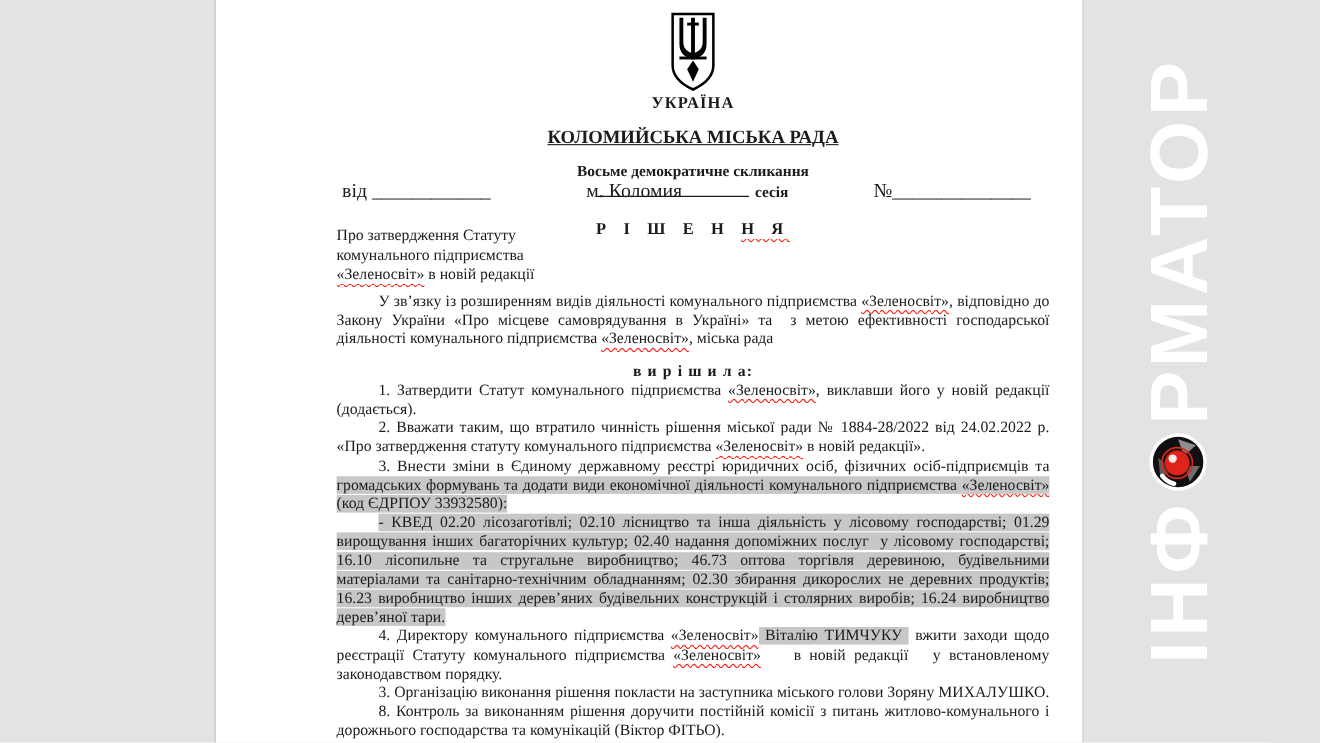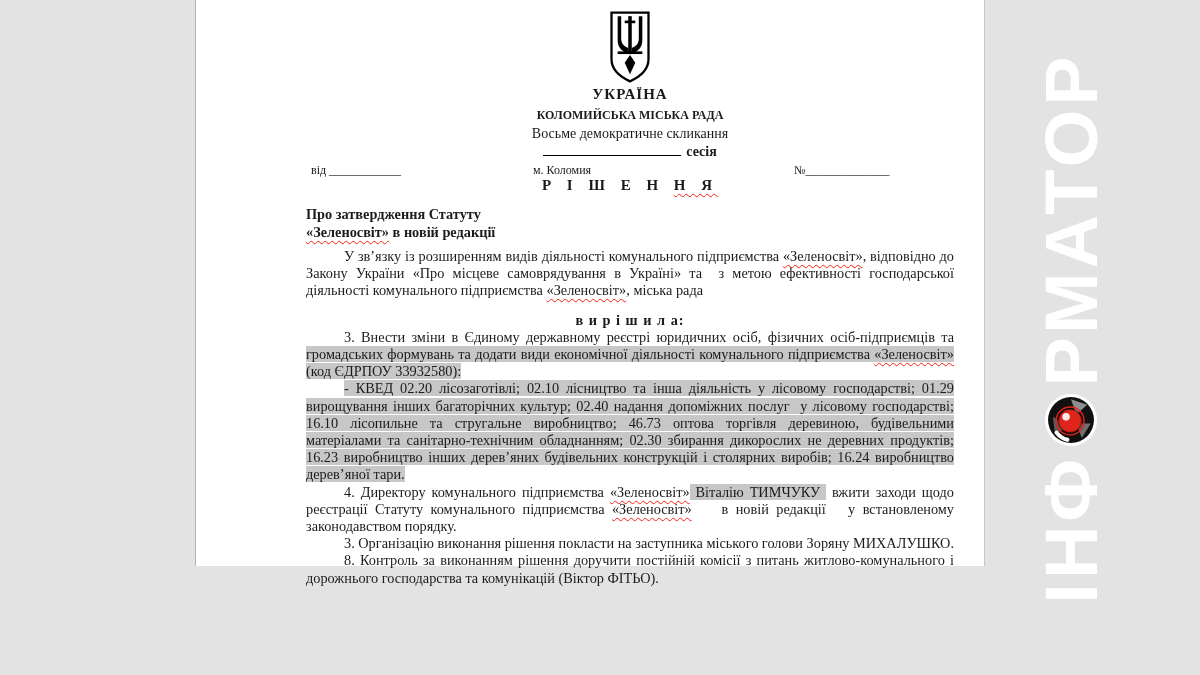--- a/index.html
+++ b/index.html
@@ -4,44 +4,44 @@
 <style>
   html,body{margin:0;padding:0;}
   body{
     width:1200px;height:675px;position:relative;overflow:hidden;
     background:#e3e3e3;
     font-family:"Liberation Serif",serif;
     color:#1b1b1b;
   }
   
   .page{
-    position:absolute;left:195px;top:0;width:790px;height:566px;
+    position:absolute;left:195px;top:0;width:790px;height:675px;
     background:#ffffff;
     border-left:1px solid #b5b5b5;border-right:1px solid #c6c6c6;
     box-sizing:border-box;
   }
   .content{position:absolute;left:110px;right:30px;top:0;}
   
   .hdr{text-align:center;}
   .emblem{width:46px;height:74px;margin:10px auto 2px;}
   .h-country{font-weight:bold;font-size:15px;line-height:16px;letter-spacing:1px;}
-  .h-council{font-weight:bold;font-size:12px;line-height:18px;margin-top:4px;}
-  .h-conv{font-weight:normal;font-size:14px;line-height:15px;margin-top:2px;}
+  .h-council{font-weight:bold;font-size:17px;line-height:18px;margin-top:14px;text-decoration:underline;}
+  .h-conv{font-weight:bold;font-size:14px;line-height:15px;margin-top:15px;}
   .h-session{font-weight:bold;font-size:14px;line-height:15px;margin-top:3px;}
   .uline{display:inline-block;width:138px;border-bottom:1.4px solid #000;height:11px;margin-right:5px;}
   .h-doctype{font-weight:bold;font-size:15px;line-height:16px;letter-spacing:6px;margin-top:18px;}
   
-  .meta-row{position:absolute;top:163px;left:0;right:0;font-size:12px;height:18px;}
+  .meta-row{position:absolute;top:163px;left:0;right:0;font-size:18px;height:18px;}
   .meta-date{position:absolute;left:5px;}
   .meta-place{position:absolute;left:227px;}
   .meta-num{position:absolute;left:488px;}
   
   .docbody{position:absolute;top:205px;left:0;right:0;font-size:14.3px;line-height:17.2px;}
   .para{margin:0;}
-  .title{font-weight:bold;line-height:18px;}
+  .title{font-weight:normal;line-height:18px;}
   .body{text-align:justify;text-indent:38px;}
   .first-body{margin-top:7px;}
   .resolution{text-align:center;font-weight:bold;margin:12px 0 0;letter-spacing:1px;text-indent:0;}
   .sq{
     text-decoration:underline;
     text-decoration-style:wavy;
     text-decoration-color:var(--sqc,#ff1f14);
     text-decoration-thickness:1px;
     text-underline-offset:3px;
   }
@@ -86,23 +86,26 @@
     </div>
 
     <div class="meta-row">
       <span class="meta-date">від ____________</span>
       <span class="meta-place">м. Коломия</span>
       <span class="meta-num">№______________</span>
     </div>
 
     <div class="docbody">
         <p class="para title"><span>Про затвердження Статуту</span></p>
+        <p class="para title"><span>комунального підприємства</span></p>
         <p class="para title"><span class="sq">«Зеленосвіт»</span><span> в новій редакції</span></p>
         <p class="para body first-body"><span>У зв’язку із розширенням видів діяльності комунального підприємства </span><span class="sq">«Зеленосвіт»</span><span>, відповідно до Закону України «Про місцеве самоврядування в Україні» та &nbsp;з метою ефективності господарської діяльності комунального підприємства </span><span class="sq">«Зеленосвіт»</span><span>, міська рада</span></p>
         <p class="para resolution"><span>в и р і ш и л а:</span></p>
+        <p class="para body"><span>1. Затвердити Статут комунального підприємства </span><span class="sq">«Зеленосвіт»</span><span>, виклавши його у новій редакції (додається).</span></p>
+        <p class="para body"><span>2. Вважати таким, що втратило чинність рішення міської ради № 1884-28/2022 від 24.02.2022 р. «Про затвердження статуту комунального підприємства </span><span class="sq">«Зеленосвіт»</span><span> в новій редакції».</span></p>
         <p class="para body"><span>3. Внести зміни в Єдиному державному реєстрі юридичних осіб, фізичних осіб-підприємців та </span><span class="hl">громадських формувань та додати види економічної діяльності комунального підприємства </span><span class="sq hl">«Зеленосвіт»</span><span class="hl"> (код ЄДРПОУ 33932580):</span></p>
         <p class="para body"><span class="hl">- КВЕД 02.20 лісозаготівлі; 02.10 лісництво та інша діяльність у лісовому господарстві; 01.29 вирощування інших багаторічних культур; 02.40 надання допоміжних послуг &nbsp;у лісовому господарстві; 16.10 лісопильне та стругальне виробництво; 46.73 оптова торгівля деревиною, будівельними матеріалами та санітарно-технічним обладнанням; 02.30 збирання дикорослих не деревних продуктів; 16.23 виробництво інших дерев’яних будівельних конструкцій і столярних виробів; 16.24 виробництво дерев’яної тари.</span></p>
         <p class="para body"><span>4. Директору комунального підприємства </span><span class="sq">«Зеленосвіт»</span><span class="hl"> Віталію ТИМЧУКУ&nbsp;</span><span> вжити заходи щодо реєстрації Статуту комунального підприємства </span><span class="sq">«Зеленосвіт»</span><span>&nbsp;&nbsp;&nbsp; в новій редакції &nbsp; у встановленому законодавством порядку.</span></p>
         <p class="para body"><span>3. Організацію виконання рішення покласти на заступника міського голови Зоряну МИХАЛУШКО.</span></p>
         <p class="para body"><span>8. Контроль за виконанням рішення доручити постійній комісії з питань житлово-комунального і дорожнього господарства та комунікацій (Віктор ФІТЬО).</span></p>
       </div>
 
   </div>
 </div>
 

